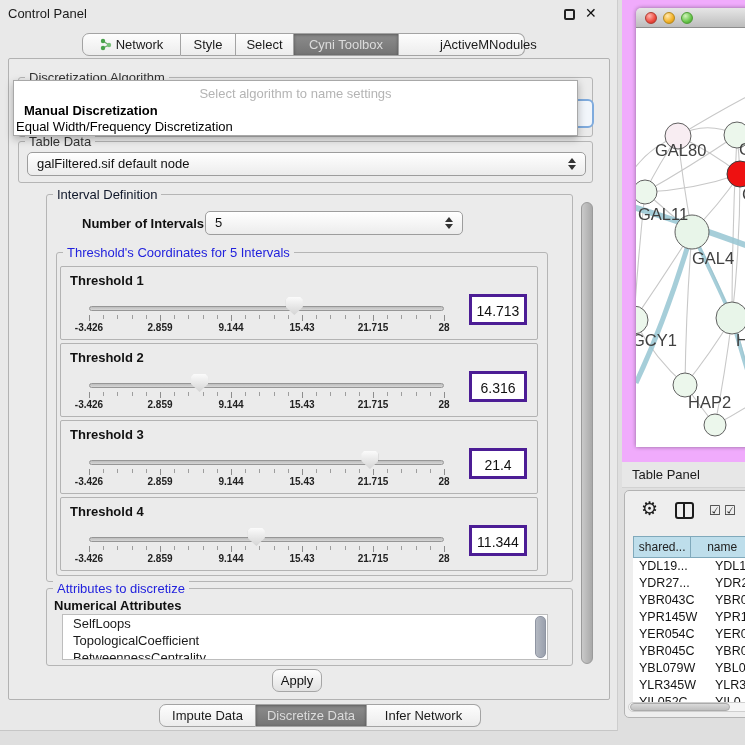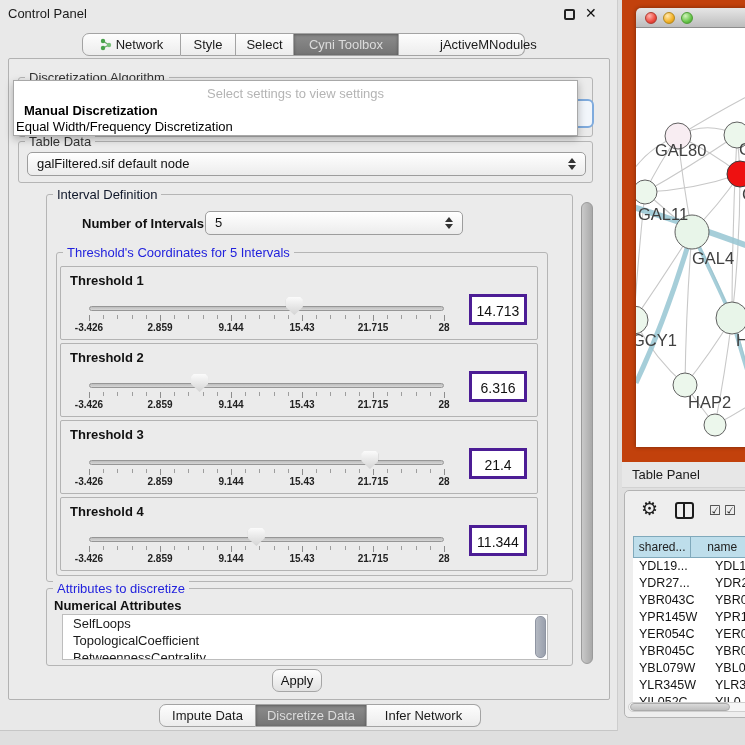--- a/index.html
+++ b/index.html
@@ -65,21 +65,21 @@
   
   .attr-list{background:#fff;border:1px solid #bdbdbd;overflow:hidden;}
   .attr-item{font-size:13px;color:#1a1a1a;line-height:16px;padding:1px 0 0 10px;white-space:nowrap;}
   .vscroll-thumb{background:linear-gradient(90deg,#c9c9c9,#a9a9a9);border:1px solid #9a9a9a;border-radius:6px;}
   .list-thumb{background:linear-gradient(90deg,#b4b9c2,#9aa0ad);border:1px solid #8f95a2;border-radius:5px;}
 
   .apply-btn{left:272px;top:669px;width:50px;height:23px;background:linear-gradient(#fdfdfd,#e2e2e2);
              border:1px solid #a6a6a6;border-radius:7px;font-size:13px;color:#111;text-align:center;line-height:21px;}
 
   
-  .net-frame{left:622px;top:0;width:123px;height:462px;background:#c2410c;}
+  .net-frame{left:622px;top:0;width:123px;height:462px;background:#f0abfc;}
   .mac-win{left:636px;top:8px;width:115px;height:439px;border-radius:5px 0 0 0;overflow:hidden;
            box-shadow:0 0 4px rgba(0,0,0,.4);}
   .mac-titlebar{position:absolute;left:0;top:0;width:100%;height:20px;
                 background:linear-gradient(#e6e6e6,#bdbdbd);border-bottom:1px solid #8d8d8d;}
   .tl{position:absolute;top:4px;width:12px;height:12px;border-radius:50%;}
   .tl.red{background:radial-gradient(circle at 35% 30%,#ffb3ad,#ee4b40 60%,#b92b20);border:1px solid #ae3a30;}
   .tl.yellow{background:radial-gradient(circle at 35% 30%,#ffe9b0,#f3b127 60%,#c28a12);border:1px solid #b3891f;}
   .tl.green{background:radial-gradient(circle at 35% 30%,#d2f3bc,#67c64a 60%,#3f9427);border:1px solid #4f9c38;}
   .net-canvas{position:absolute;left:0;top:20px;width:109px;height:419px;background:#fff;}
 
@@ -285,21 +285,21 @@
 
     <div class="abs apply-btn">Apply</div>
 
     <div class="abs tabgrp" style="left:159px;top:704px;">
       <div class="tab first" style="width:97px;">Impute Data</div>
       <div class="tab sel" style="width:111px;">Discretize Data</div>
       <div class="tab last" style="width:114px;">Infer Network</div>
     </div>
 
     <div class="abs popup">
-      <div class="popup-hint">Select settings to view settings</div>
+      <div class="popup-hint">Select algorithm to name settings</div>
       <div class="popup-opt b" style="top:22px;">Manual Discretization</div>
       <div class="popup-opt" style="top:38px;">Equal Width/Frequency Discretization</div>
     </div>
   </section>
 
   <section class="abs net-frame">
     <div class="abs mac-win" style="left:14px;top:8px;">
       <div class="mac-titlebar">
         <span class="tl red" style="left:9px;"></span>
         <span class="tl yellow" style="left:27px;"></span>

